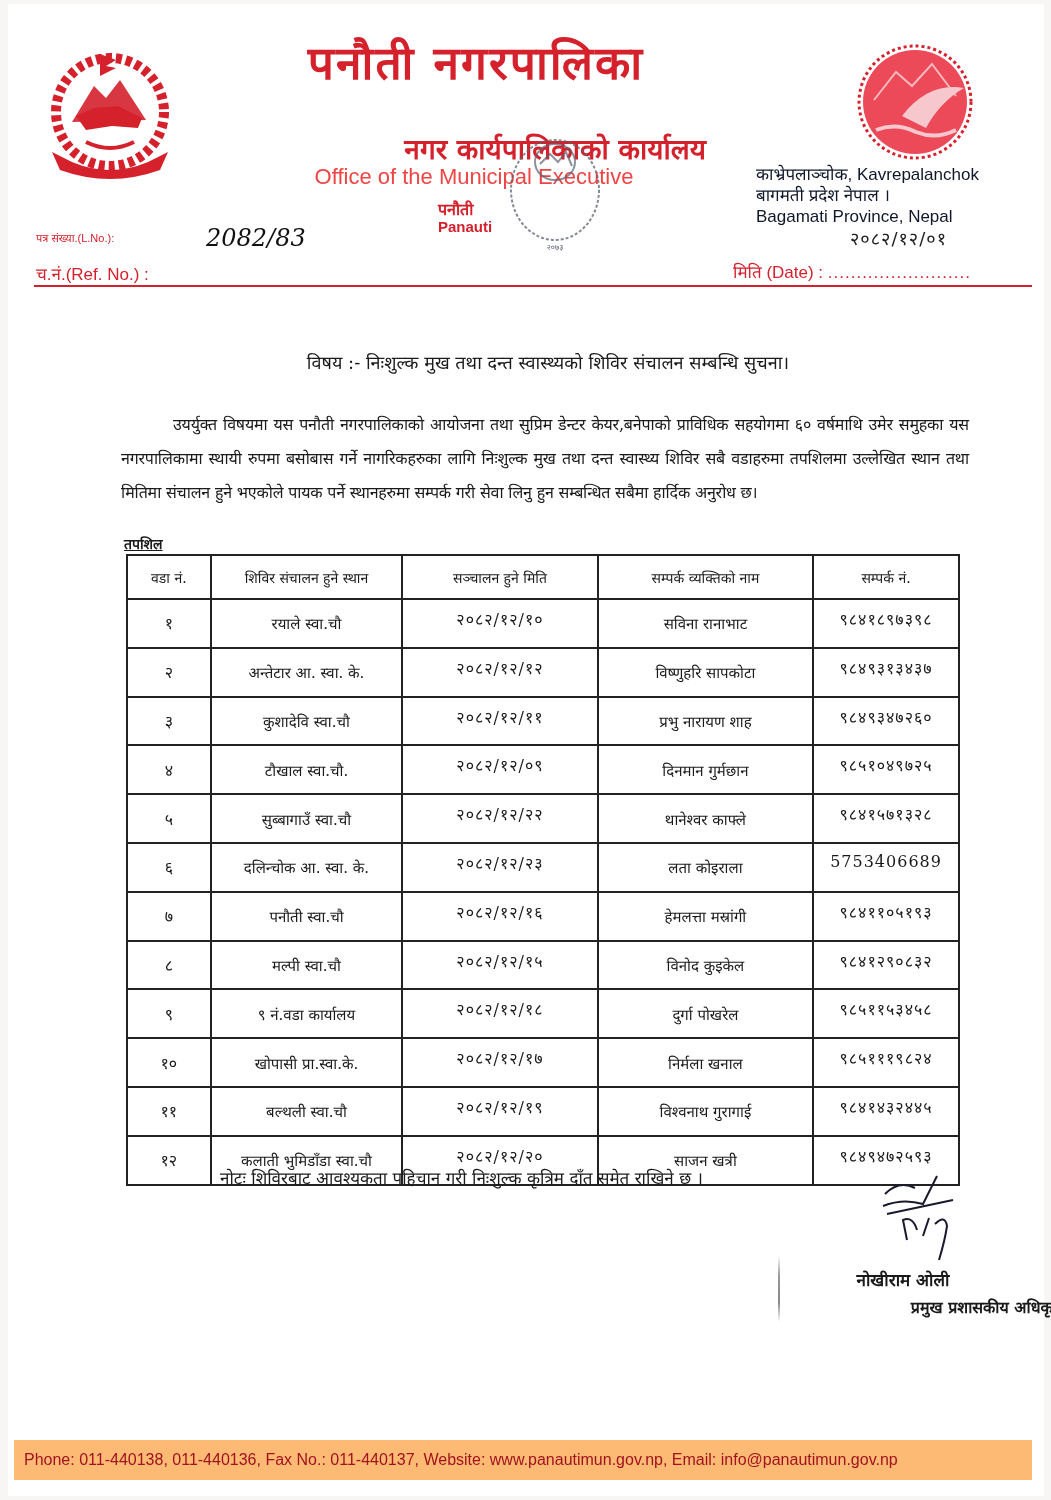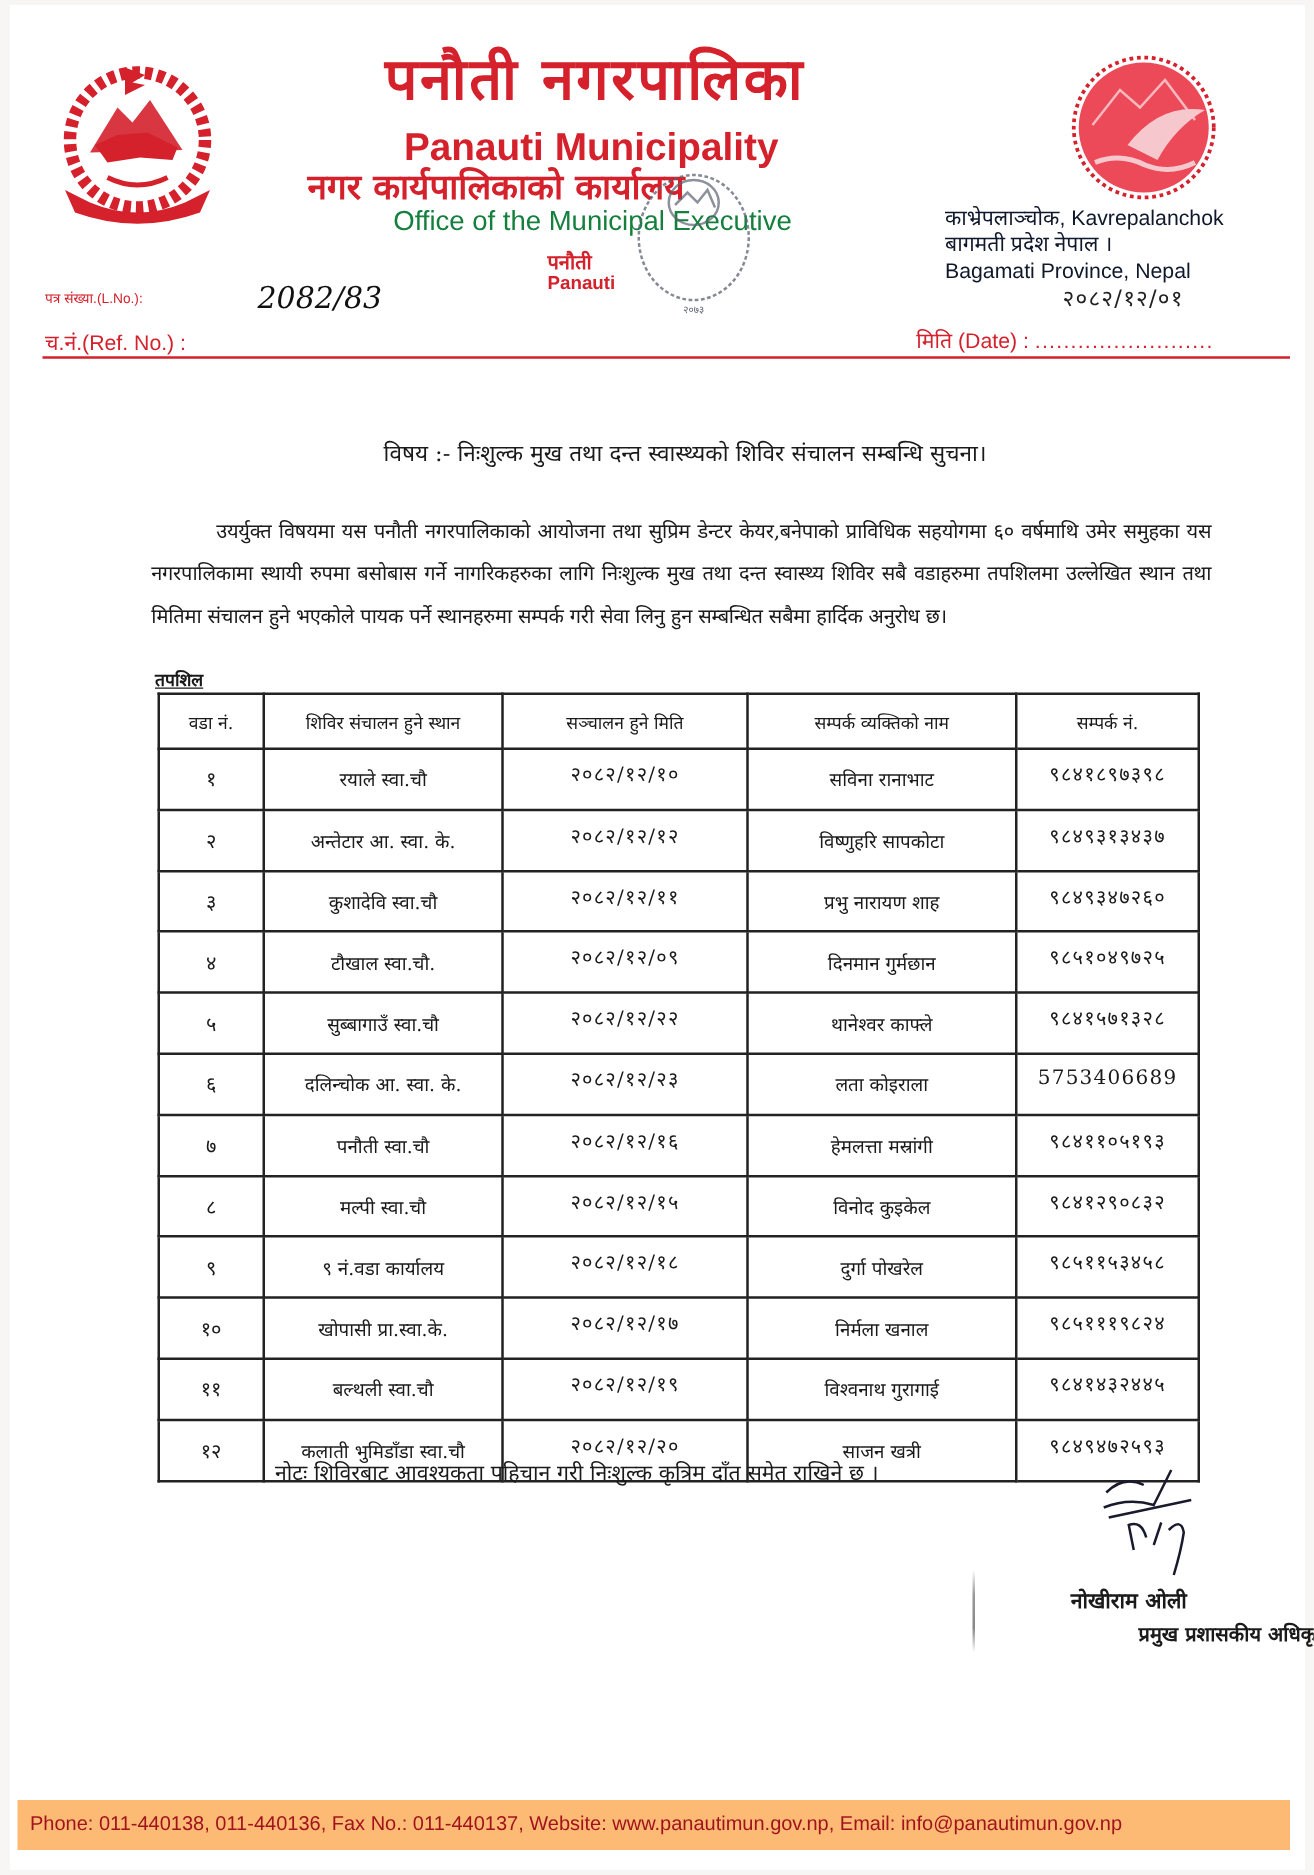--- a/index.html
+++ b/index.html
@@ -19,26 +19,26 @@
   .title-np {
     position: absolute; left: 218px; top: 36px; width: 500px; text-align: center;
     font-family: "DejaVu Serif", serif; font-size: 46px; font-weight: bold; letter-spacing: 2px;
     color: #d4212c; line-height: 1;
   }
   .title-en {
     position: absolute; left: 250px; top: 98px; width: 430px; text-align: center;
     font-family: "Liberation Sans", sans-serif; font-size: 31px; font-weight: bold; color: #d4212c; line-height: 1;
   }
   .office-np {
-    position: absolute; left: 238px; top: 132px; width: 460px; text-align: left;
+    position: absolute; left: 238px; top: 132px; width: 460px; text-align: right;
     font-family: "DejaVu Serif", serif; font-size: 28px; font-weight: bold; color: #d4212c; line-height: 1;
   }
   .office-en {
     position: absolute; left: 246px; top: 162px; width: 440px; text-align: center;
-    font-family: "Liberation Sans", sans-serif; font-size: 22px; color: #15803d; line-height: 1;
+    font-family: "Liberation Sans", sans-serif; font-size: 22px; color: #ef4444; line-height: 1;
   }
   .place-np {
     position: absolute; left: 430px; top: 194px; font-family: "DejaVu Serif", serif; font-size: 16px; font-weight: bold; color: #d4212c;
   }
   .place-en {
     position: absolute; left: 430px; top: 214px; font-family: "Liberation Sans", sans-serif; font-size: 15px; font-weight: bold; color: #d4212c;
   }
   .stamp {
     position: absolute; left: 492px; top: 128px; width: 110px; height: 124px;
   }
@@ -120,21 +120,20 @@
   <svg class="emblem" viewBox="0 0 136 138">
     <circle cx="68" cy="66" r="54" fill="none" stroke="#d4212c" stroke-width="10" stroke-dasharray="6 4"></circle>
     <polygon points="58,8 58,30 74,22 64,20 74,14" fill="#d4212c"></polygon>
     <path d="M30,76 L52,40 L64,52 L78,34 L104,74 Z" fill="#d4212c" opacity="0.9"></path>
     <path d="M34,70 L52,62 L76,60 L100,72 L96,82 L70,80 L44,84 Z" fill="#d4212c"></path>
     <path d="M44,96 Q68,108 92,96" stroke="#d4212c" stroke-width="4" fill="none"></path>
     <path d="M10,106 L30,116 Q68,132 106,116 L126,106 L118,124 Q68,142 18,124 Z" fill="#d4212c"></path>
   </svg>
 
   <div class="title-np">पनौती नगरपालिका</div>
-  <div class="title-en">Panauti Municipality</div>
   <div class="office-np">नगर कार्यपालिकाको कार्यालय</div>
   <div class="office-en">Office of the Municipal Executive</div>
   <div class="place-np">पनौती</div>
   <div class="place-en">Panauti</div>
 
   <svg class="stamp" viewBox="0 0 110 124">
     <ellipse cx="55" cy="58" rx="44" ry="50" fill="none" stroke="#5b6270" stroke-width="2" stroke-dasharray="3 2" opacity="0.75"></ellipse>
     <ellipse cx="55" cy="30" rx="20" ry="18" fill="none" stroke="#5b6270" stroke-width="2" opacity="0.7"></ellipse>
     <path d="M40,32 L50,22 L58,30 L66,20 L72,34" stroke="#5b6270" stroke-width="2" fill="none" opacity="0.7"></path>
     <text x="55" y="118" font-size="8" text-anchor="middle" fill="#5b6270">२०७३</text>

